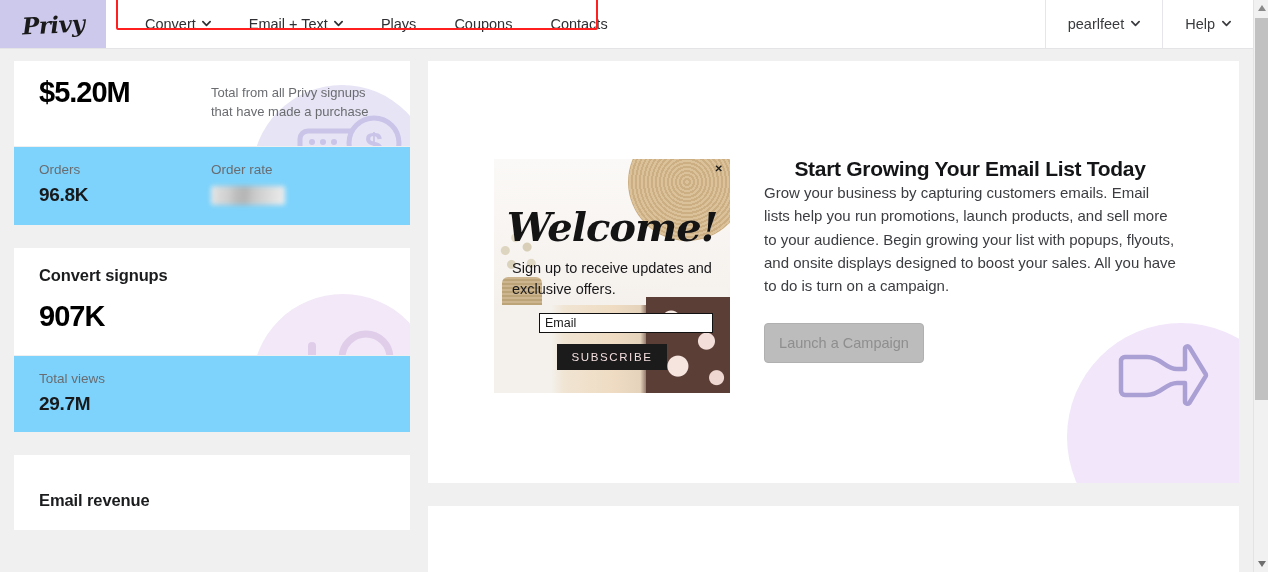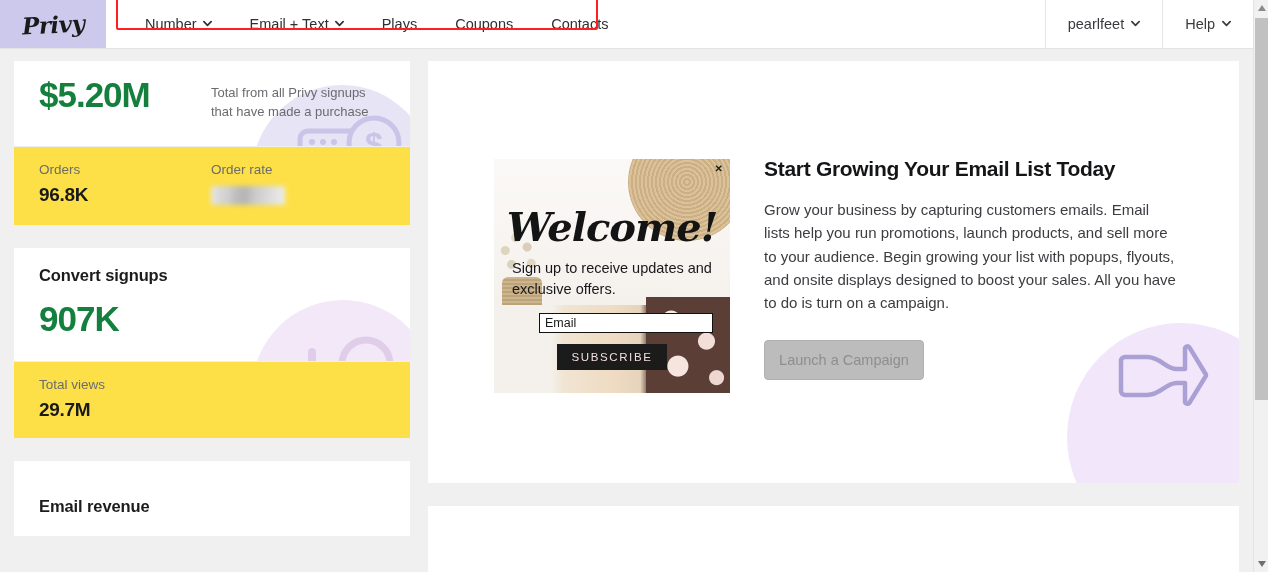--- a/index.html
+++ b/index.html
@@ -99,34 +99,34 @@
     font-size: 16.5px; font-weight: 700; color: #1b1c1e;
     padding: 18px 25px 0 25px;
     letter-spacing: -0.1px;
   }
   .mc-main {
     display: flex; align-items: flex-start;
     padding: 16px 25px 24px 25px;
     position: relative; z-index: 2;
   }
   .mc-big {
-    font-size: 35px; font-weight: 700; color: #15803d;
+    font-size: 29px; font-weight: 700; color: #000000;
     letter-spacing: -1px;
     line-height: 1.05;
     flex: 0 0 auto;
     min-width: 172px;
   }
   .mc-desc {
     font-size: 13px; color: #6a6c70; line-height: 1.45;
     padding-top: 7px;
     max-width: 175px;
   }
   .mc-foot {
     display: flex;
-    background: #fde047;
+    background: #7dd3fc;
     border-top: 1px solid #efefef;
     padding: 15px 25px 17px 25px;
     position: relative; z-index: 2;
   }
   .mc-foot-col { flex: 0 0 172px; }
   .mc-foot-col.second { flex: 1 1 auto; }
   .mc-lbl { font-size: 13.5px; color: #6a6c70; margin-bottom: 7px; }
   .mc-val { font-size: 19px; font-weight: 700; color: #18191b; letter-spacing: -0.3px; }
 
   
@@ -274,21 +274,21 @@
     width: 110px; height: 26px; margin-top: 11px;
     background: #1b1b1b; color: #f3dede;
     font-size: 11.5px; letter-spacing: 1.6px;
     display: flex; align-items: center; justify-content: center;
     cursor: pointer;
   }
 
   .promo-copy { width: 412px; padding-top: 6px; }
   .promo-h {
     font-size: 21px; font-weight: 700; color: #141517;
-    letter-spacing: -0.3px; margin-bottom: 17px;
+    letter-spacing: -0.3px; margin-bottom: 0; text-align: center;
   }
   .promo-p {
     font-size: 15px; color: #3c3d41; line-height: 1.55;
   }
   .promo-btn {
     margin-top: 26px;
     width: 160px; height: 40px;
     background: #bcbcbc;
     border: 1px solid #b0b0b0;
     border-radius: 4px;
@@ -344,21 +344,21 @@
 
   <div class="logo-cell">
     <span class="logo-mark">Privy</span>
   </div>
 
   <div class="nav-wrap">
     <div class="nav-highlight"></div>
     <div class="nav-items">
 
       <div class="nav-item">
-        <span>Number</span>
+        <span>Convert</span>
         <span class="caret">
           <svg width="9" height="9" viewBox="0 0 10 10">
               <path d="M1 3 L5 7 L9 3" fill="none" stroke="#2f3033" stroke-width="1.9" stroke-linecap="round" stroke-linejoin="round"></path>
             </svg>
         </span>
       </div>
 
       <div class="nav-item">
         <span>Email + Text</span>
         <span class="caret">

